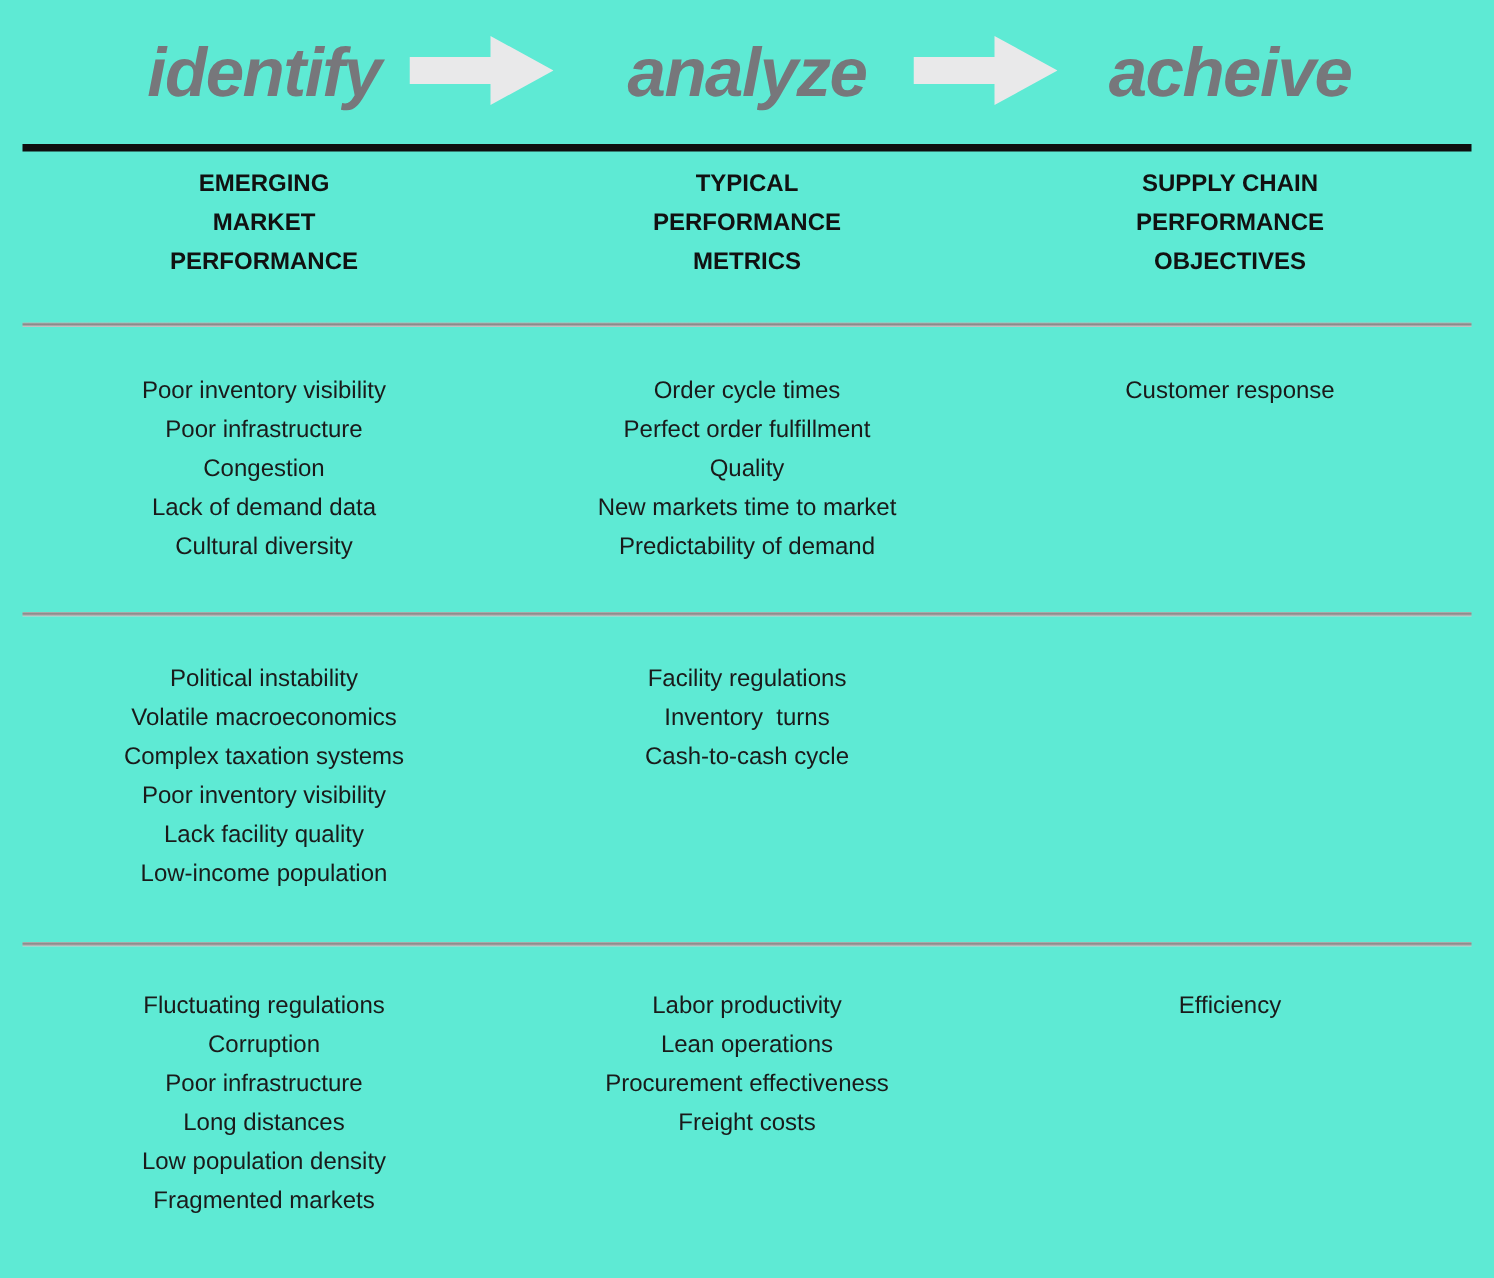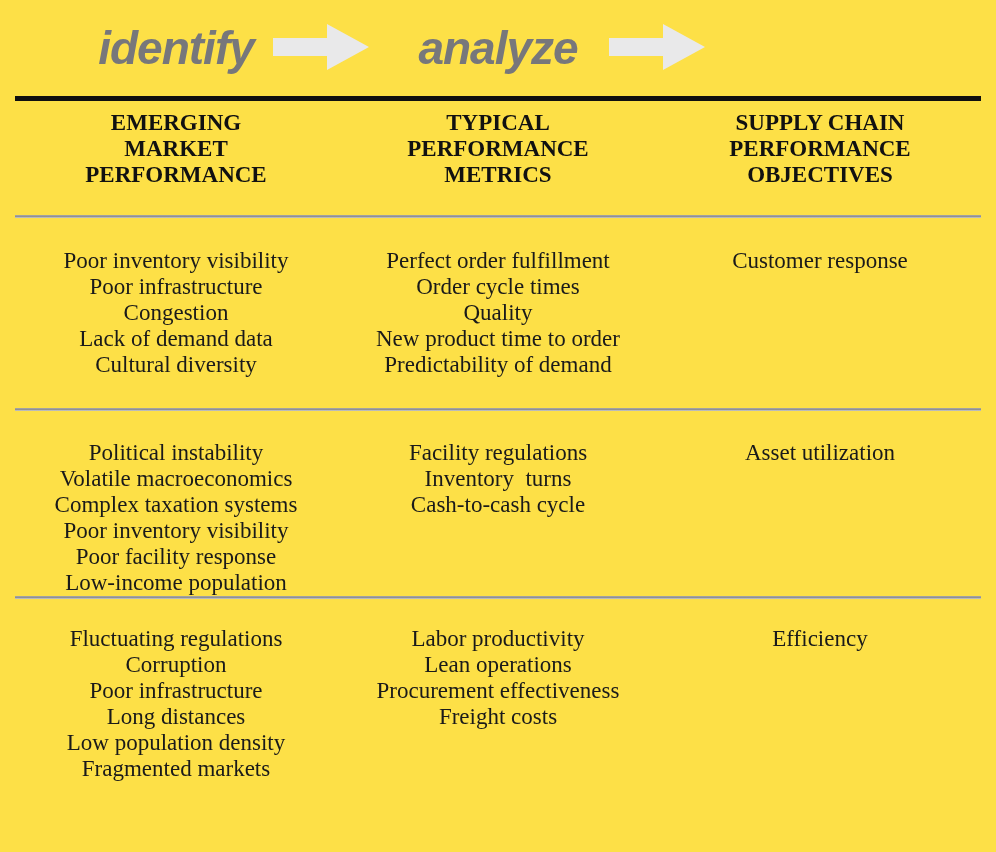--- a/index.html
+++ b/index.html
@@ -4,21 +4,21 @@
 <style>
   html, body {
     margin: 0;
     padding: 0;
     background: #ffffff;
   }
   .page {
     position: relative;
     width: 996px;
     height: 852px;
-    background: #fde047;
+    background: #5eead4;
     font-family: "Liberation Sans", sans-serif;
     color: #1a1a1a;
     overflow: hidden;
   }
 
   
   .flow {
     position: relative;
     height: 96px;
     margin: 0 15px;
@@ -57,46 +57,46 @@
   }
 
   
   .cols {
     display: grid;
     grid-template-columns: 1fr 1fr 1fr;
     padding: 0 15px;
   }
   .cols .cell { text-align: center; }
   .line {
-    font-size: 23px;
+    font-size: 16px;
     line-height: 26px;
     white-space: pre;
-    font-family: Liberation Serif, serif;
   }
 
   
   .headers { padding-top: 9px; padding-bottom: 27px; }
   .headers .line {
     font-weight: bold;
     color: #111111;
   }
 
   
   .row-1 { padding-top: 30px; padding-bottom: 30px; }
-  .row-2 { padding-top: 29px; }
+  .row-2 { padding-top: 29px; padding-bottom: 32px; }
   .row-3 { padding-top: 27px; padding-bottom: 12px; border-radius: 31px; }
 </style>
 </head>
 <body>
 
 <div class="page">
 
   <header class="flow">
     <div class="flow-word">identify</div>
     <div class="flow-word">analyze</div>
+    <div class="flow-word">acheive</div>
     <svg class="arrow arrow-1" viewBox="0 0 96 46" aria-hidden="true">
       <polygon points="0,14 54,14 54,0 96,23 54,46 54,32 0,32"></polygon>
     </svg>
     <svg class="arrow arrow-2" viewBox="0 0 96 46" aria-hidden="true">
       <polygon points="0,14 54,14 54,0 96,23 54,46 54,32 0,32"></polygon>
     </svg>
   </header>
 
   <div class="thick-rule"></div>
 
@@ -122,49 +122,46 @@
 
   <div class="cols row-1">
     <div class="cell">
         <div class="line">Poor inventory visibility</div>
         <div class="line">Poor infrastructure</div>
         <div class="line">Congestion</div>
         <div class="line">Lack of demand data</div>
         <div class="line">Cultural diversity</div>
       </div>
     <div class="cell">
+        <div class="line">Order cycle times</div>
         <div class="line">Perfect order fulfillment</div>
-        <div class="line">Order cycle times</div>
         <div class="line">Quality</div>
-        <div class="line">New product time to order</div>
+        <div class="line">New markets time to market</div>
         <div class="line">Predictability of demand</div>
       </div>
     <div class="cell">
         <div class="line">Customer response</div>
       </div>
   </div>
 
   <div class="thin-rule"></div>
 
   <div class="cols row-2">
     <div class="cell">
         <div class="line">Political instability</div>
         <div class="line">Volatile macroeconomics</div>
         <div class="line">Complex taxation systems</div>
         <div class="line">Poor inventory visibility</div>
-        <div class="line">Poor facility response</div>
+        <div class="line">Lack facility quality</div>
         <div class="line">Low-income population</div>
       </div>
     <div class="cell">
         <div class="line">Facility regulations</div>
         <div class="line">Inventory  turns</div>
         <div class="line">Cash-to-cash cycle</div>
-      </div>
-    <div class="cell">
-        <div class="line">Asset utilization</div>
       </div>
   </div>
 
   <div class="thin-rule"></div>
 
   <div class="cols row-3">
     <div class="cell">
         <div class="line">Fluctuating regulations</div>
         <div class="line">Corruption</div>
         <div class="line">Poor infrastructure</div>

